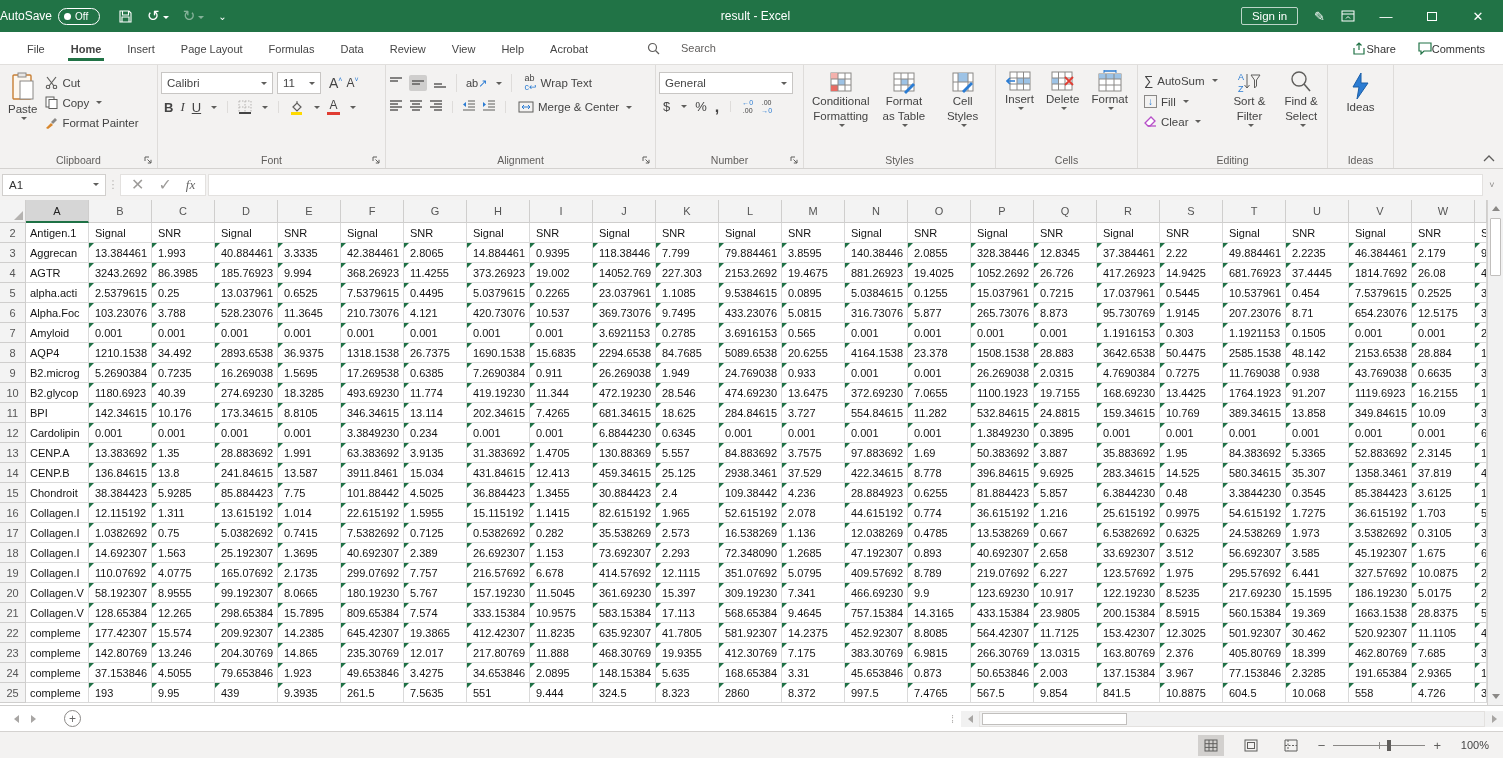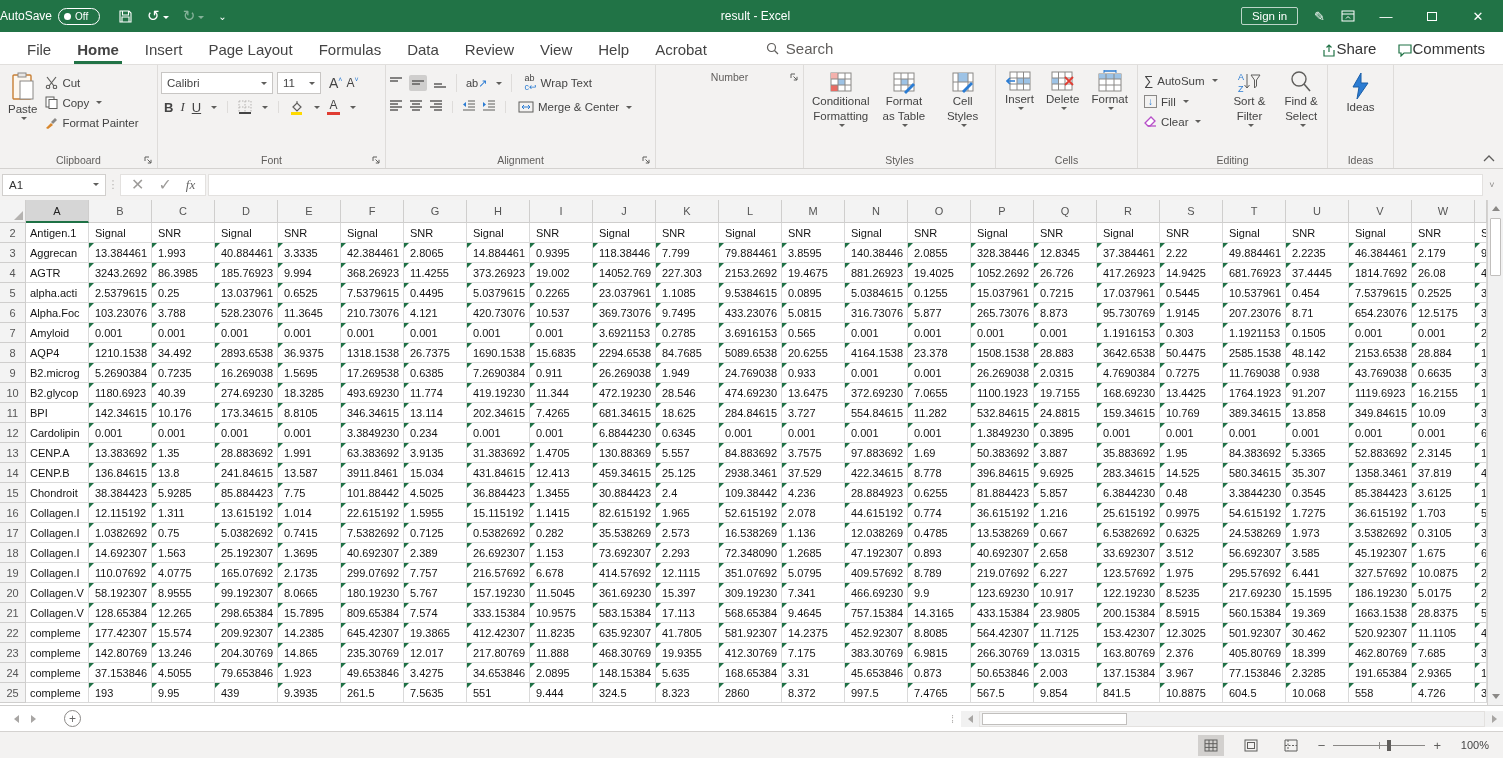--- a/index.html
+++ b/index.html
@@ -17,26 +17,26 @@
   .dim{opacity:.45}
   .cv{width:0;height:0;border-left:3px solid transparent;border-right:3px solid transparent;border-top:3.5px solid #5f5e5c;display:inline-block;margin-left:3px;vertical-align:middle}
   .cv.w{border-top-color:#fff}
   .tb-title{flex:1;text-align:center;font-size:12px}
   .tb-right{display:flex;align-items:center;gap:16px;padding-right:10px}
   .signin{border:1px solid rgba(255,255,255,.7);border-radius:2px;padding:2px 10px;font-size:11.5px}
   .winbtn{width:30px;text-align:center;font-size:13px}
   .maxbox{width:10px;height:9px;border:1px solid #fff;display:inline-block}
 
   
-  .menubar{height:33px;background:#fff;display:flex;align-items:center;flex:0 0 33px;font-size:15px;color:#444;border-bottom:1px solid #e1dfdd}
+  .menubar{height:33px;background:#fff;display:flex;align-items:center;flex:0 0 33px;font-size:11px;color:#444;border-bottom:1px solid #e1dfdd}
   .mtabs{display:flex;align-items:center;gap:0;padding-left:14px}
   .mtab{padding:8px 13px 6px;position:relative;white-space:nowrap}
   .mtab.active{font-weight:bold}
   .mtab.active::after{content:"";position:absolute;left:10px;right:10px;bottom:0;height:3px;background:#217346}
-  .msearch{display:flex;align-items:center;gap:7px;margin-left:46px;color:#605e5c}
+  .msearch{display:flex;align-items:center;gap:21px;margin-left:46px;color:#605e5c}
   .mright{margin-left:auto;display:flex;align-items:center;gap:22px;padding-right:18px;color:#333}
   .mrbtn{display:flex;align-items:flex-end;}
 
   
   .ribbon{height:104px;background:#f3f2f1;flex:0 0 104px;display:flex;border-bottom:1px solid #d4d2d0;font-size:11.5px;color:#444}
   .grp{display:flex;flex-direction:column;border-right:1px solid #dedcda;padding:3px 3px 0}
   .grp-body{flex:1;display:flex;align-items:flex-start}
   .grp-label{height:17px;font-size:10.5px;color:#605e5c;display:flex;align-items:center;justify-content:center;position:relative}
   .lau{position:absolute;right:1px;bottom:3px}
   .bigbtn{display:flex;flex-direction:column;align-items:center;font-size:11.5px;color:#444;padding:2px 5px;text-align:center;line-height:1.3}
@@ -352,20 +352,35 @@
       <div class="grp-label">
         <span>Alignment</span>
         <svg class="lau" width="9" height="9" viewBox="0 0 9 9">
             <path d="M1 1 h4 M1 1 v4" stroke="#5f5e5c" fill="none"></path>
             <path d="M3.5 3.5 L7 7 M7 3.8 V7 H3.8" stroke="#5f5e5c" fill="none"></path>
           </svg>
       </div>
     </div>
 
     <div class="grp" style="width:148px">
+      <div class="grp-body" style="flex-direction:column;gap:5px;padding-top:4px">
+        <div class="combo" style="width:134px">
+          <span>General</span>
+            <span class="cv"></span>
+        </div>
+        <div style="display:flex;align-items:center;gap:8px;padding-left:4px">
+          <span style="font-size:13px">$</span>
+          <span class="cv"></span>
+          <span style="font-size:13px">%</span>
+          <span style="font-size:16px;font-weight:bold;line-height:.6">,</span>
+          <span class="sep-v"></span>
+          <span class="tinytxt"><span style="color:#2b7cd3">←0</span><br>.00</span>
+          <span class="tinytxt">.00<br><span style="color:#2b7cd3">→0</span></span>
+        </div>
+      </div>
       <div class="grp-label">
         <span>Number</span>
         <svg class="lau" width="9" height="9" viewBox="0 0 9 9">
             <path d="M1 1 h4 M1 1 v4" stroke="#5f5e5c" fill="none"></path>
             <path d="M3.5 3.5 L7 7 M7 3.8 V7 H3.8" stroke="#5f5e5c" fill="none"></path>
           </svg>
       </div>
     </div>
 
     <div class="grp" style="width:192px">

